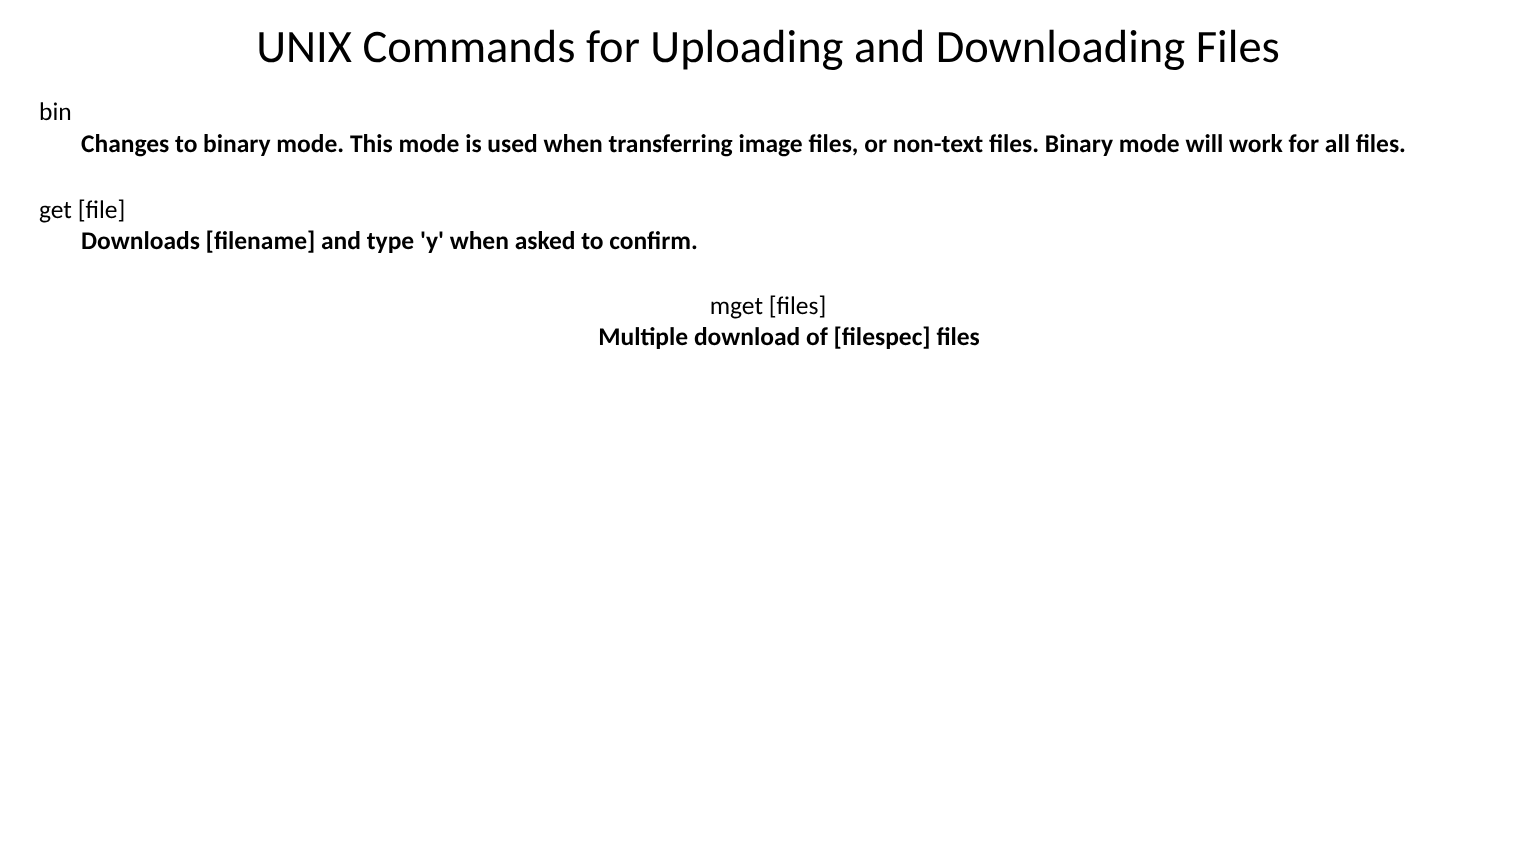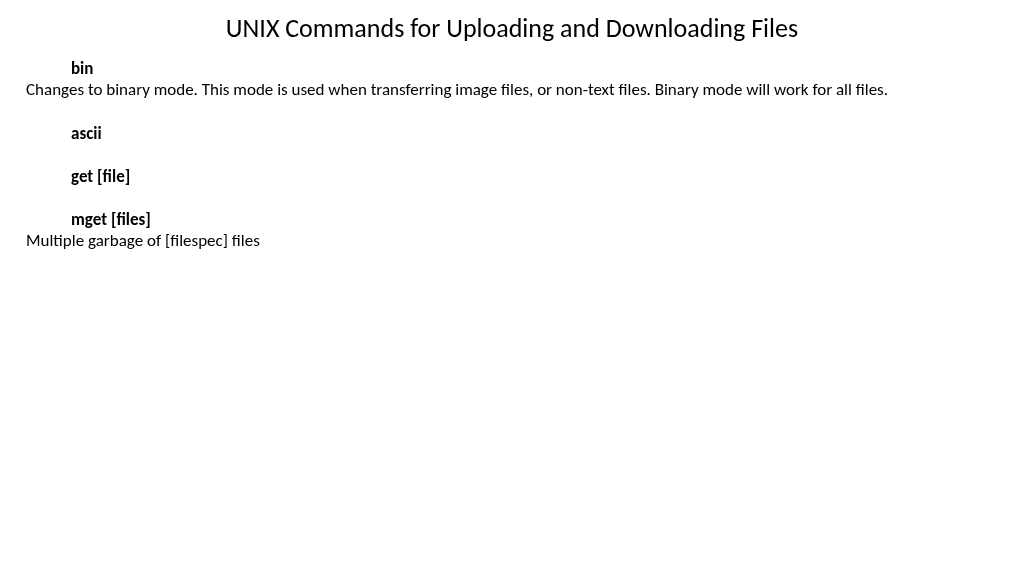--- a/index.html
+++ b/index.html
@@ -10,63 +10,64 @@
     body {
       width: 1024px;
       height: 576px;
       background: #ffffff;
       font-family: Calibri, "Segoe UI", Arial, sans-serif;
       color: #000000;
       padding: 12px 26px;
       overflow: hidden;
     }
     .title {
-      font-size: 26px;
+      font-size: 31px;
       font-weight: 400;
       text-align: center;
       margin-bottom: 14px;
       color: #000000;
     }
     .command-block {
       margin-bottom: 22px;
       font-size: 17px;
       line-height: 1.25;
     }
     .command-block:last-child {
       margin-bottom: 0;
+      text-align: center;
     }
     .command-name {
-      font-weight: bold;
+      font-weight: normal;
       display: block;
-      margin-left: 45px;
     }
     .command-desc {
-      font-weight: normal;
+      font-weight: bold;
+      margin-left: 28px;
     }
   </style>
 </head>
 <body>
 
 <h1 class="title">UNIX Commands for Uploading and Downloading Files</h1>
 
 <div class="command-block">
   <span class="command-name">bin</span>
   <span class="command-desc">Changes to binary mode.  This mode is used when transferring image files, or non-text files. Binary mode will work for all files.</span>
 </div>
 
 <div class="command-block">
-  <span class="command-name">ascii</span>
 </div>
 
 <div class="command-block">
 </div>
 
 <div class="command-block">
 </div>
 
 <div class="command-block">
   <span class="command-name">get [file]</span>
+  <span class="command-desc">Downloads [filename] and type 'y' when asked to confirm.</span>
 </div>
 
 <div class="command-block">
   <span class="command-name">mget [files]</span>
-  <span class="command-desc">Multiple garbage of [filespec] files</span>
+  <span class="command-desc">Multiple download of [filespec] files</span>
 </div>
 
 </body></html>

